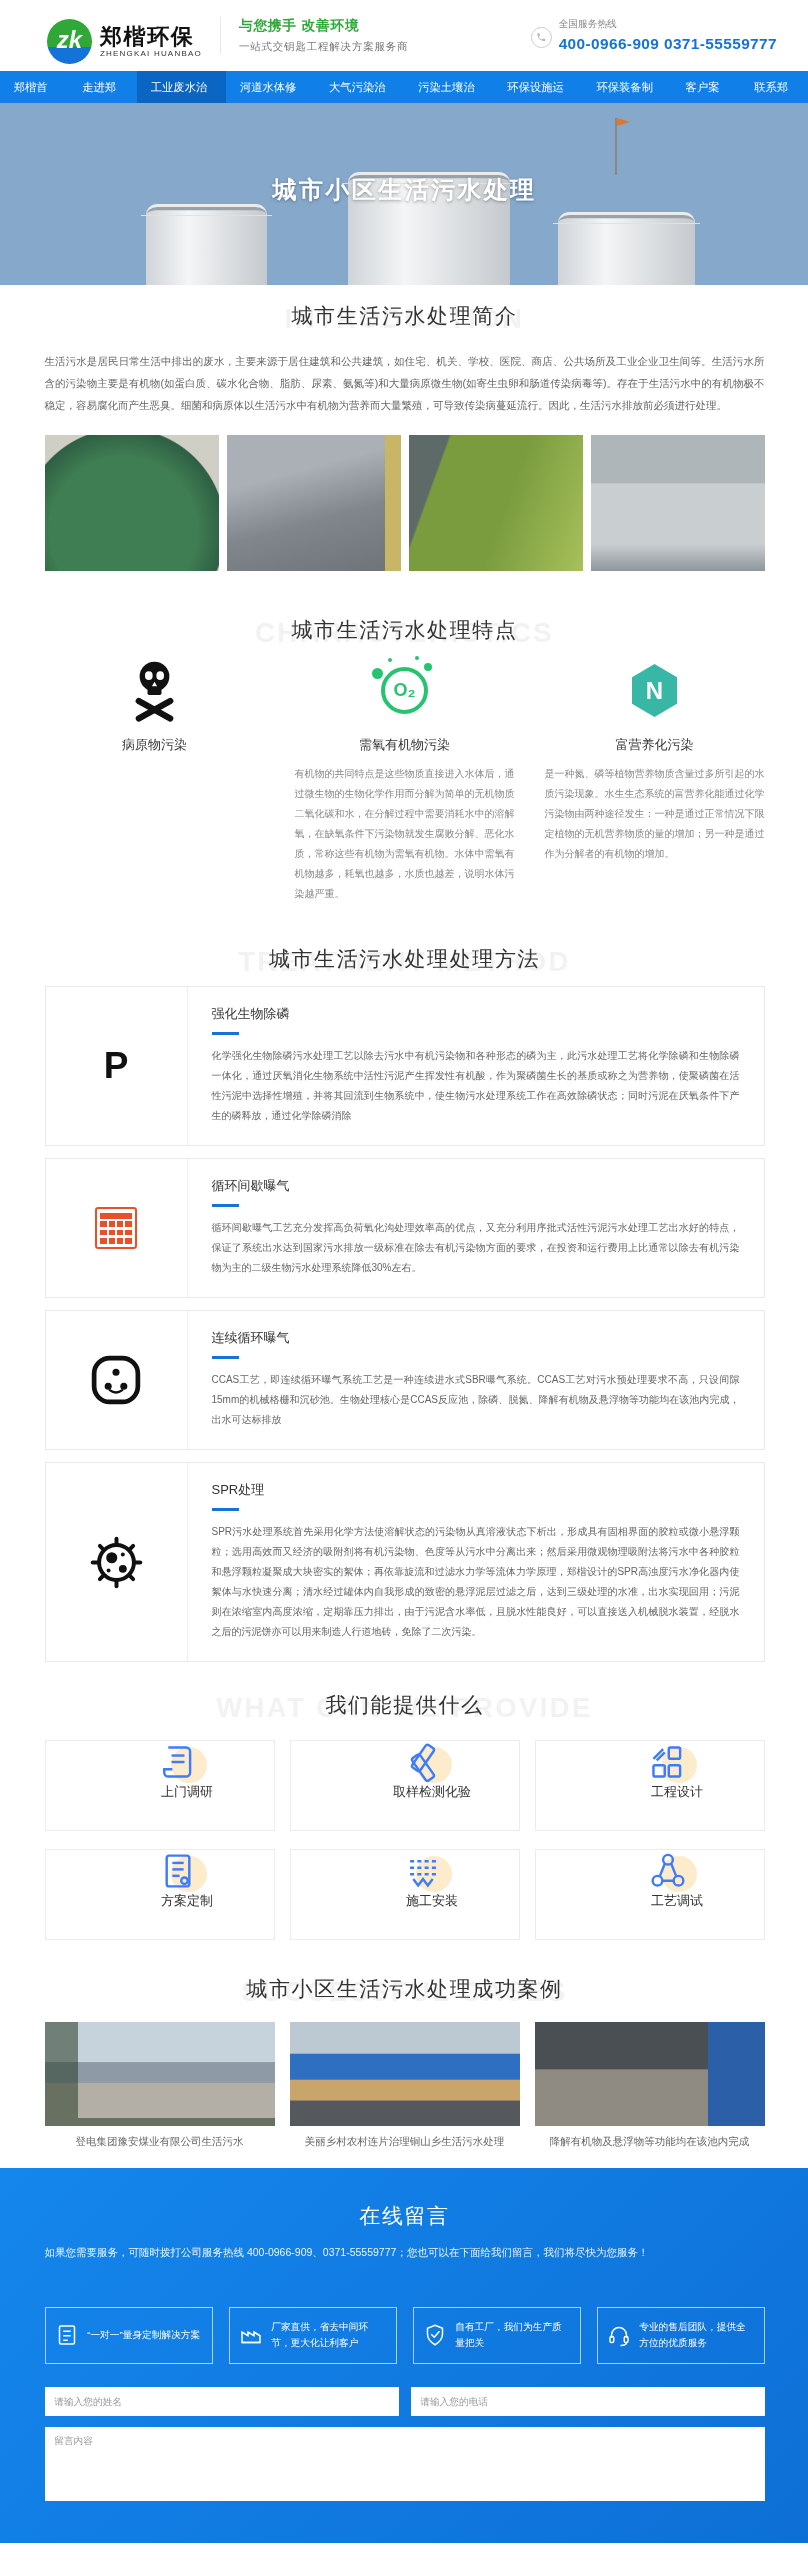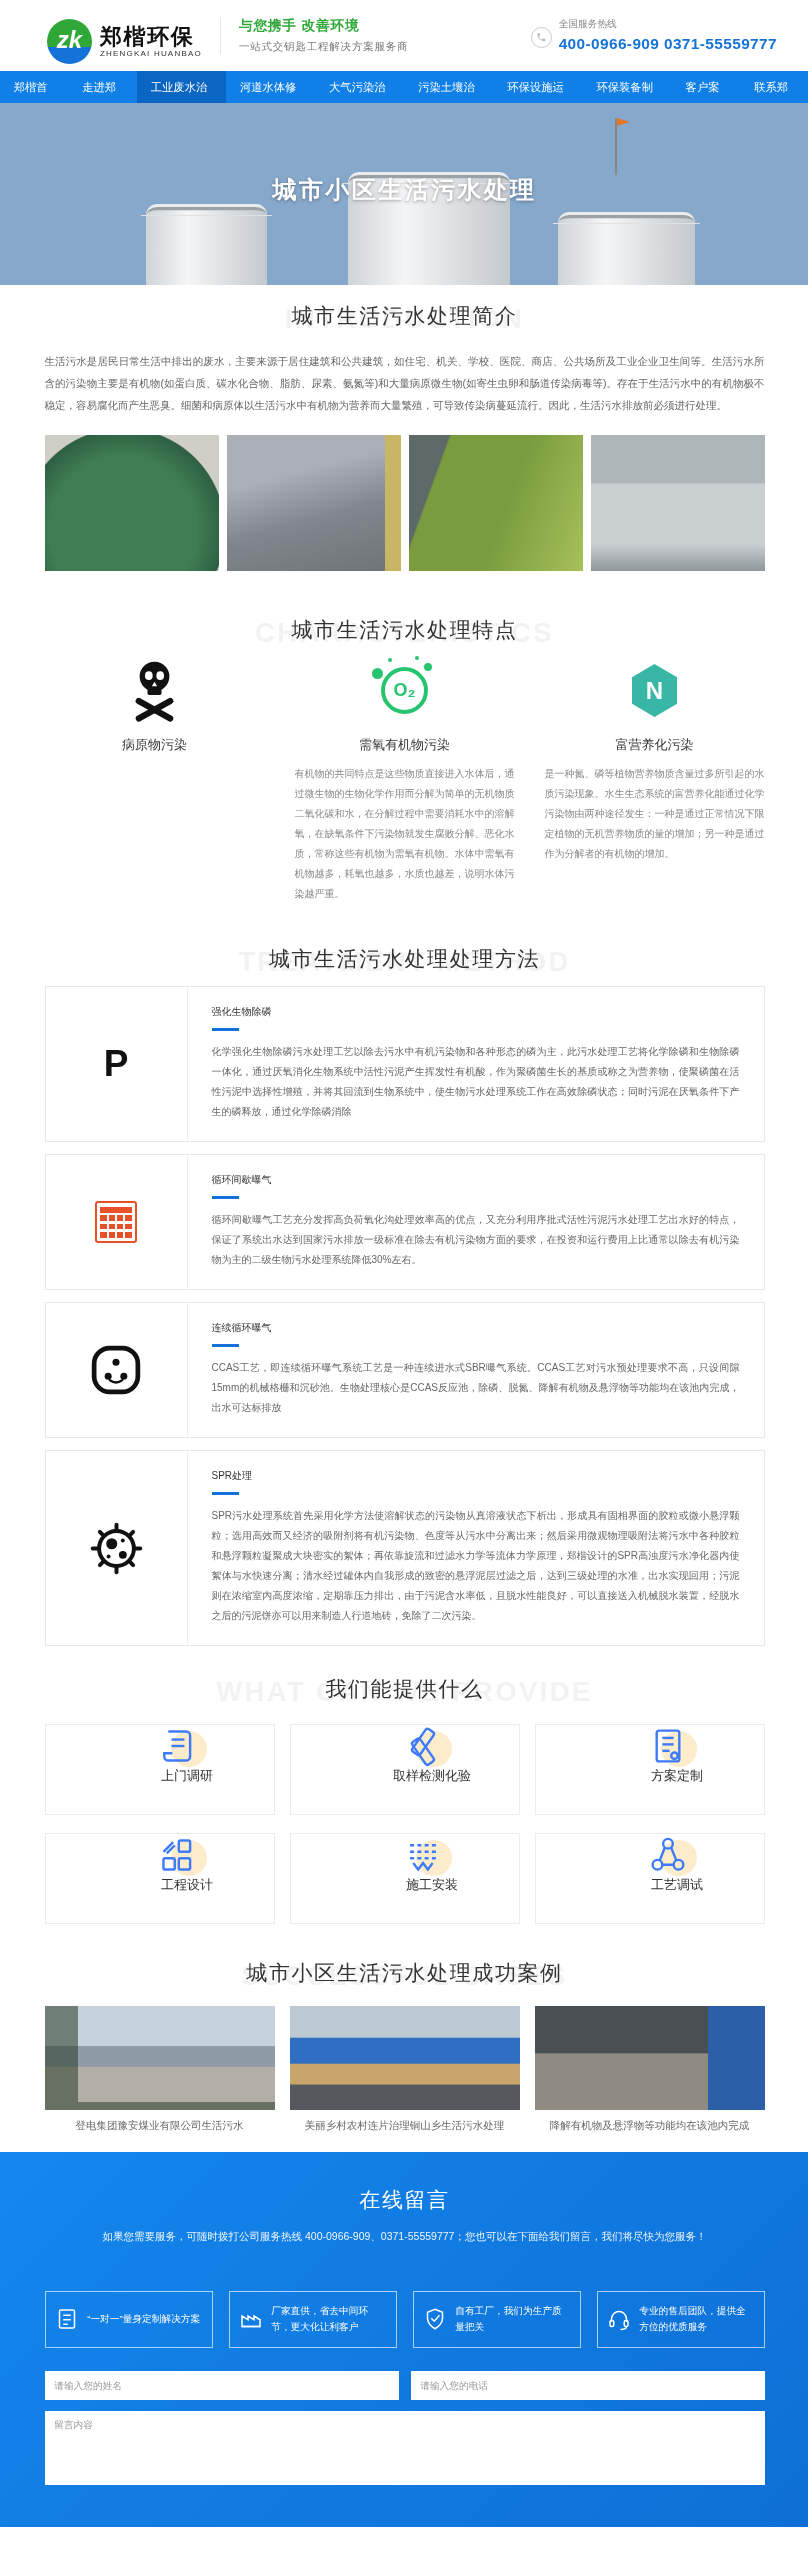--- a/index.html
+++ b/index.html
@@ -61,21 +61,21 @@
   .feat p { font-size:10px; color:#888; line-height:2; text-align:justify; }
   .o2ring { width:47px; height:47px; border:4.9px solid #27c46f; border-radius:50%; color:#27c46f; font-weight:bold; font-size:18px; display:flex; align-items:center; justify-content:center; position:relative; }
   .o2ring i { position:absolute; background:#27c46f; border-radius:50%; }
   .o2ring .b1{ width:11.3px;height:11.3px;left:-13px;top:-3.2px;} .o2ring .b2{width:8px;height:8px;right:-8px;top:-8px;} .o2ring .b3{width:4px;height:4px;right:4.9px;top:-14.6px;} .o2ring .b4{width:4px;height:4px;left:3.2px;top:-13px;}
   .hexN { width:45px; height:53px; background:#38b7a7; clip-path:polygon(50% 0,100% 25%,100% 75%,50% 100%,0 75%,0 25%); color:#fff; font-size:24px; font-weight:bold; display:flex; align-items:center; justify-content:center; }
 
   
   .mcard { border:0.8px solid #e9e9e9; background:#fff; display:flex; margin-bottom:11.3px; }
   .mcard .ic { width:142px; display:flex; align-items:center; justify-content:center; border-right:0.8px solid #eee; }
   .mcard .body { flex:1; padding:18px 24px 19.4px; }
-  .mcard h3 { font-size:10px; color:#333; font-weight:500; }
+  .mcard h3 { font-size:13px; color:#333; font-weight:500; }
   .mcard .line { width:27.5px; height:2.4px; background:#1472d8; margin:9.7px 0 11.3px; }
   .mcard p { font-size:10px; color:#666; line-height:2; text-align:justify; }
   .pLetter { font-size:37px; font-weight:bold; color:#111; }
   .calico { width:42px; height:42px; border:2.4px solid #e8502a; border-radius:3.2px; padding:4px 3.2px 3.2px; display:flex; flex-direction:column; justify-content:space-between; }
   .calico .bar { height:5.7px; background:#e8502a; }
   .calico .row { display:flex; justify-content:space-between; }
   .calico .row i { width:6.5px; height:5.7px; background:#e8502a; }
 
   
   .grid3 { display:flex; justify-content:space-between; flex-wrap:wrap; }
@@ -87,21 +87,21 @@
   .ccard { width:230px; }
   .ccard .photo { height:104px; }
   .ccard .cap { font-size:10.5px; color:#666; text-align:center; padding:8px 0 3.2px; line-height:1.5; }
   .c1 { background:linear-gradient(180deg,#c7d3dc 0 38%,#8e9aa5 39% 58%,#b3afa6 59%); box-shadow:inset 49px -24px 0 -16px rgba(40,60,40,.55); }
   .c2 { background:linear-gradient(180deg,#bcc8d2 0 30%,#2f6fc1 31% 55%,#c9a56b 56% 75%,#55595d 76%); }
   .c3 { background:linear-gradient(180deg,#4a4f54 0 45%,#8f8a82 46%); box-shadow:inset -259px 0 0 -202px #2b5fa8; }
 
   
   .msg { background:linear-gradient(135deg,#1486ec,#0d6fd6); padding:34px 0 39px; margin-top:14.6px; }
   .msg h2 { text-align:center; color:#fff; font-size:21px; letter-spacing:1.6px; font-weight:500; }
-  .msg .sub { text-align:center; color:rgba(255,255,255,.92); font-size:10.5px; margin-top:13px; line-height:1.8; }
+  .msg .sub { color:rgba(255,255,255,.92); font-size:10.5px; margin-top:13px; line-height:1.8; }
   .points { display:flex; justify-content:space-between; margin:45px 0 22.6px; }
   .pt { width:168px; border:0.8px solid rgba(255,255,255,.65); padding:11.3px 9.7px; display:flex; align-items:center; }
   .pt svg { flex:none; margin-right:8px; }
   .pt span { color:#fff; font-size:9.7px; line-height:1.7; }
   .frm-row { display:flex; justify-content:space-between; }
   .frm-row input { width:354px; height:29px; border:none; background:#fff; padding:0 9.7px; font-size:9.7px; color:#333; }
   .msg textarea { width:100%; height:74px; border:none; background:#fff; margin-top:11.3px; padding:8px 9.7px; font-size:9.7px; font-family:inherit; resize:none; }
   ::placeholder { color:#999; }
 </style>
 </head>
@@ -322,39 +322,39 @@
         <svg width="42" height="42" viewBox="0 0 52 52" fill="none" stroke="#3e7bfa" stroke-width="3">
           <rect x="20" y="4" width="12" height="34" rx="3" transform="rotate(35 26 21)"></rect>
           <rect x="20" y="16" width="12" height="34" rx="3" transform="rotate(-35 26 33)"></rect>
         </svg>
       </div>
       <span>取样检测化验</span>
     </div>
     <div class="pcard">
       <div class="blob">
         <svg width="42" height="42" viewBox="0 0 52 52" fill="none" stroke="#3e7bfa" stroke-width="3">
+          <rect x="27" y="8" width="14" height="14" rx="2"></rect>
+            <rect x="27" y="30" width="14" height="14" rx="2"></rect>
+          <rect x="8" y="30" width="14" height="14" rx="2"></rect>
+          <path d="M8 22 l12 -12 M12 24 l10 -10"></path>
+        </svg>
+      </div>
+      <span>工程设计</span>
+    </div>
+    <div class="pcard">
+      <div class="blob">
+        <svg width="42" height="42" viewBox="0 0 52 52" fill="none" stroke="#3e7bfa" stroke-width="3">
           <rect x="12" y="7" width="28" height="38" rx="3"></rect>
           <line x1="19" y1="16" x2="33" y2="16"></line>
             <line x1="19" y1="24" x2="33" y2="24"></line>
             <line x1="19" y1="32" x2="28" y2="32"></line>
           <circle cx="34" cy="38" r="4"></circle>
         </svg>
       </div>
       <span>方案定制</span>
-    </div>
-    <div class="pcard">
-      <div class="blob">
-        <svg width="42" height="42" viewBox="0 0 52 52" fill="none" stroke="#3e7bfa" stroke-width="3">
-          <rect x="27" y="8" width="14" height="14" rx="2"></rect>
-            <rect x="27" y="30" width="14" height="14" rx="2"></rect>
-          <rect x="8" y="30" width="14" height="14" rx="2"></rect>
-          <path d="M8 22 l12 -12 M12 24 l10 -10"></path>
-        </svg>
-      </div>
-      <span>工程设计</span>
     </div>
     <div class="pcard">
       <div class="blob">
         <svg width="42" height="42" viewBox="0 0 52 52" fill="none" stroke="#3e7bfa" stroke-width="3">
           <path d="M10 14 h32 M10 22 h32 M10 30 h32" stroke-dasharray="5 4"></path>
           <path d="M14 36 l6 8 6-8 6 8 6-8"></path>
         </svg>
       </div>
       <span>施工安装</span>
     </div>

